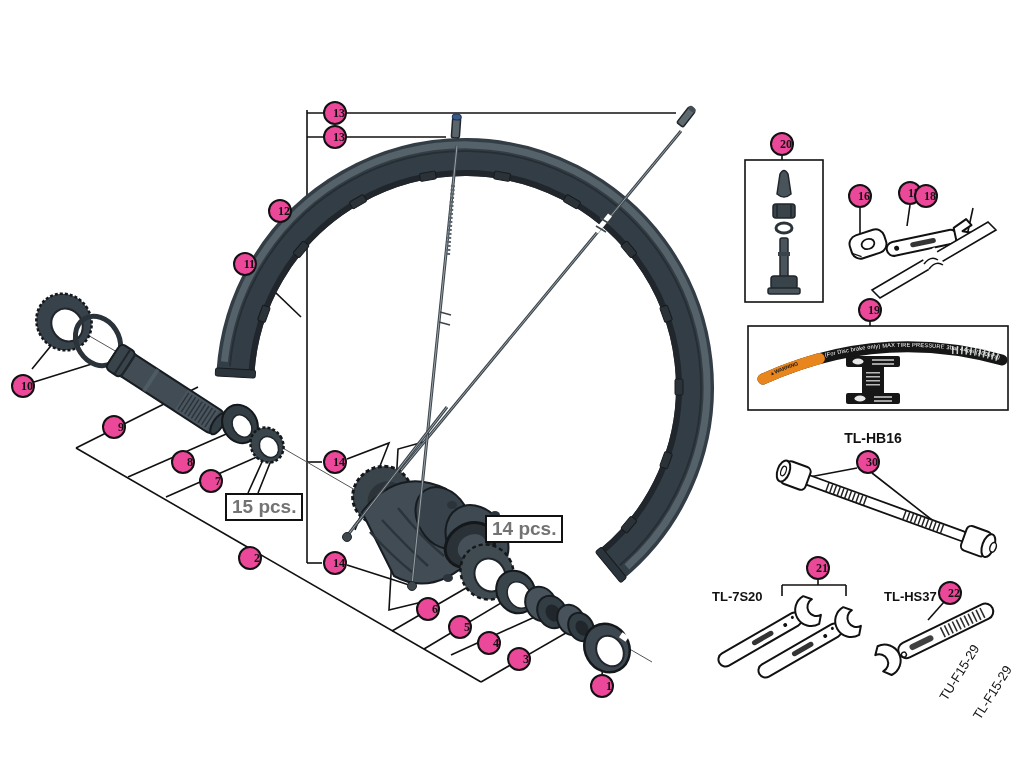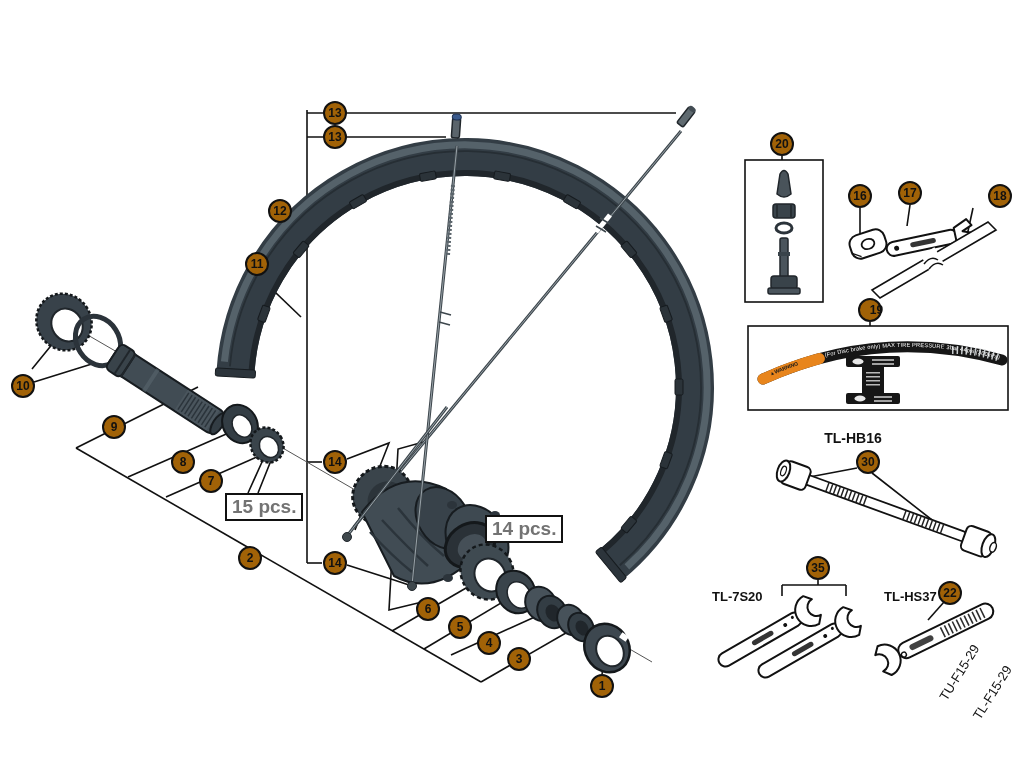--- a/index.html
+++ b/index.html
@@ -1,21 +1,21 @@
 <!DOCTYPE html>
 <html><head>
 <meta charset="utf-8">
 <style>
   html,body{margin:0;padding:0;background:#fff;}
   #stage{position:relative;width:1024px;height:768px;background:#fff;overflow:hidden;
          font-family:"Liberation Sans", sans-serif;}
   #art{position:absolute;left:0;top:0;}
   .co{position:absolute;width:24px;height:24px;border:2px solid #111;border-radius:50%;
-      background:#a16207;box-sizing:border-box;display:flex;align-items:center;justify-content:center;
-      font-size:12px;font-weight:bold;color:#111;line-height:1;}
+      background:#ec4899;box-sizing:border-box;display:flex;align-items:center;justify-content:flex-end;
+      font-size:12px;font-weight:bold;color:#111;line-height:1;font-family:Liberation Serif, serif;}
   .pcsbox{position:absolute;border:2px solid #111;background:#fff;padding:1px 5px;
           font-size:19px;font-weight:bold;color:#737373;white-space:nowrap;}
   .toollbl{position:absolute;font-size:13px;font-weight:bold;color:#111;white-space:nowrap;}
   .biglbl{position:absolute;font-size:14px;font-weight:bold;color:#111;width:100px;text-align:center;}
   .rotlbl{position:absolute;font-size:13px;color:#111;white-space:nowrap;
           transform:rotate(-58deg);transform-origin:center center;}
 </style>
 </head>
 <body>
 
@@ -305,21 +305,21 @@
     </div>
 <div class="co" style="left:171px;top:450px;">
       <span>8</span>
     </div>
 <div class="co" style="left:102px;top:415px;">
       <span>9</span>
     </div>
 <div class="co" style="left:11px;top:374px;">
       <span>10</span>
     </div>
-<div class="co" style="left:245px;top:252px;">
+<div class="co" style="left:233px;top:252px;">
       <span>11</span>
     </div>
 <div class="co" style="left:268px;top:199px;">
       <span>12</span>
     </div>
 <div class="co" style="left:323px;top:101px;">
       <span>13</span>
     </div>
 <div class="co" style="left:323px;top:125px;">
       <span>13</span>
@@ -332,37 +332,37 @@
     </div>
 <div class="co" style="left:770px;top:132px;">
       <span>20</span>
     </div>
 <div class="co" style="left:848px;top:184px;">
       <span>16</span>
     </div>
 <div class="co" style="left:898px;top:181px;">
       <span>17</span>
     </div>
-<div class="co" style="left:988px;top:184px;">
+<div class="co" style="left:914px;top:184px;">
       <span>18</span>
     </div>
 <div class="co" style="left:858px;top:298px;padding-left:13px;">
       <span>19</span>
     </div>
 <div class="co" style="left:856px;top:450px;">
       <span>30</span>
     </div>
 <div class="co" style="left:806px;top:556px;">
-      <span>35</span>
+      <span>21</span>
     </div>
 <div class="co" style="left:938px;top:581px;">
       <span>22</span>
     </div>
 
 <div class="pcsbox" style="left:225px;top:493px;">15 pcs.</div>
 <div class="pcsbox" style="left:485px;top:515px;">14 pcs.</div>
-<div class="biglbl" style="left:803px;top:430px;">TL-HB16</div>
+<div class="biglbl" style="left:823px;top:430px;">TL-HB16</div>
 <div class="toollbl" style="left:712px;top:589px;">TL-7S20</div>
 <div class="toollbl" style="left:884px;top:589px;">TL-HS37</div>
 <div class="rotlbl" style="left:928px;top:665px;">TU-F15-29</div>
 <div class="rotlbl" style="left:962px;top:685px;">TL-F15-29</div>
 
 </div>
 
 </body></html>

